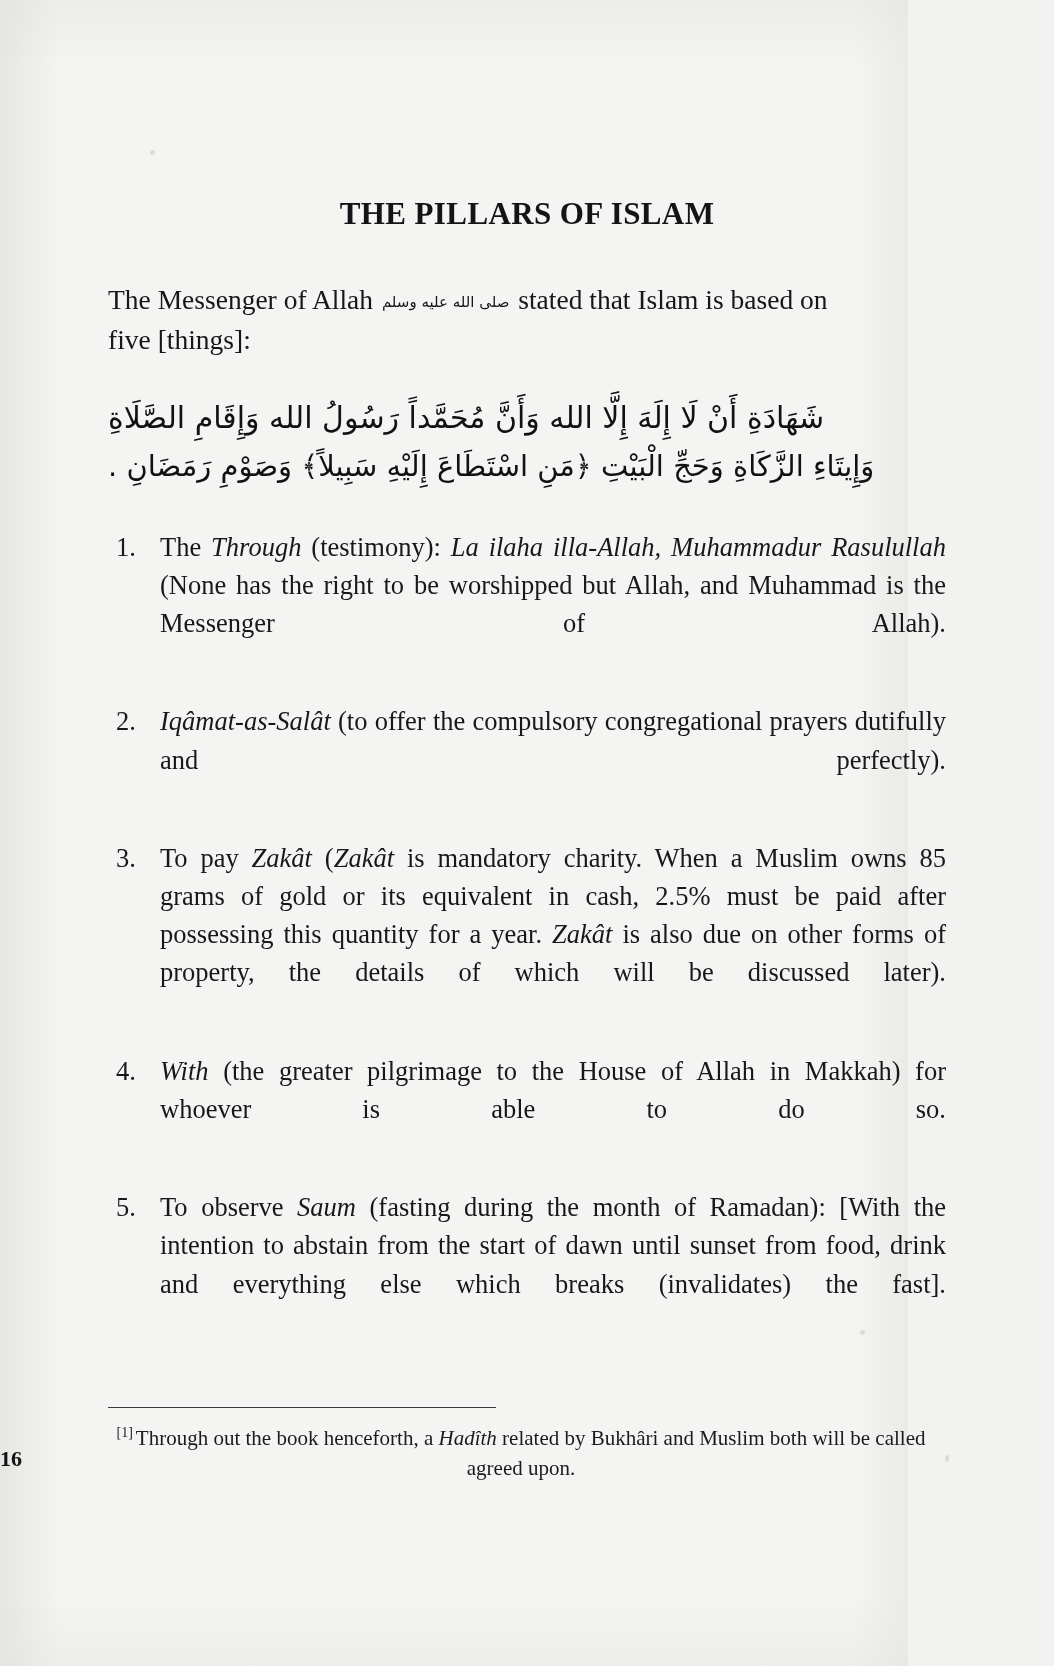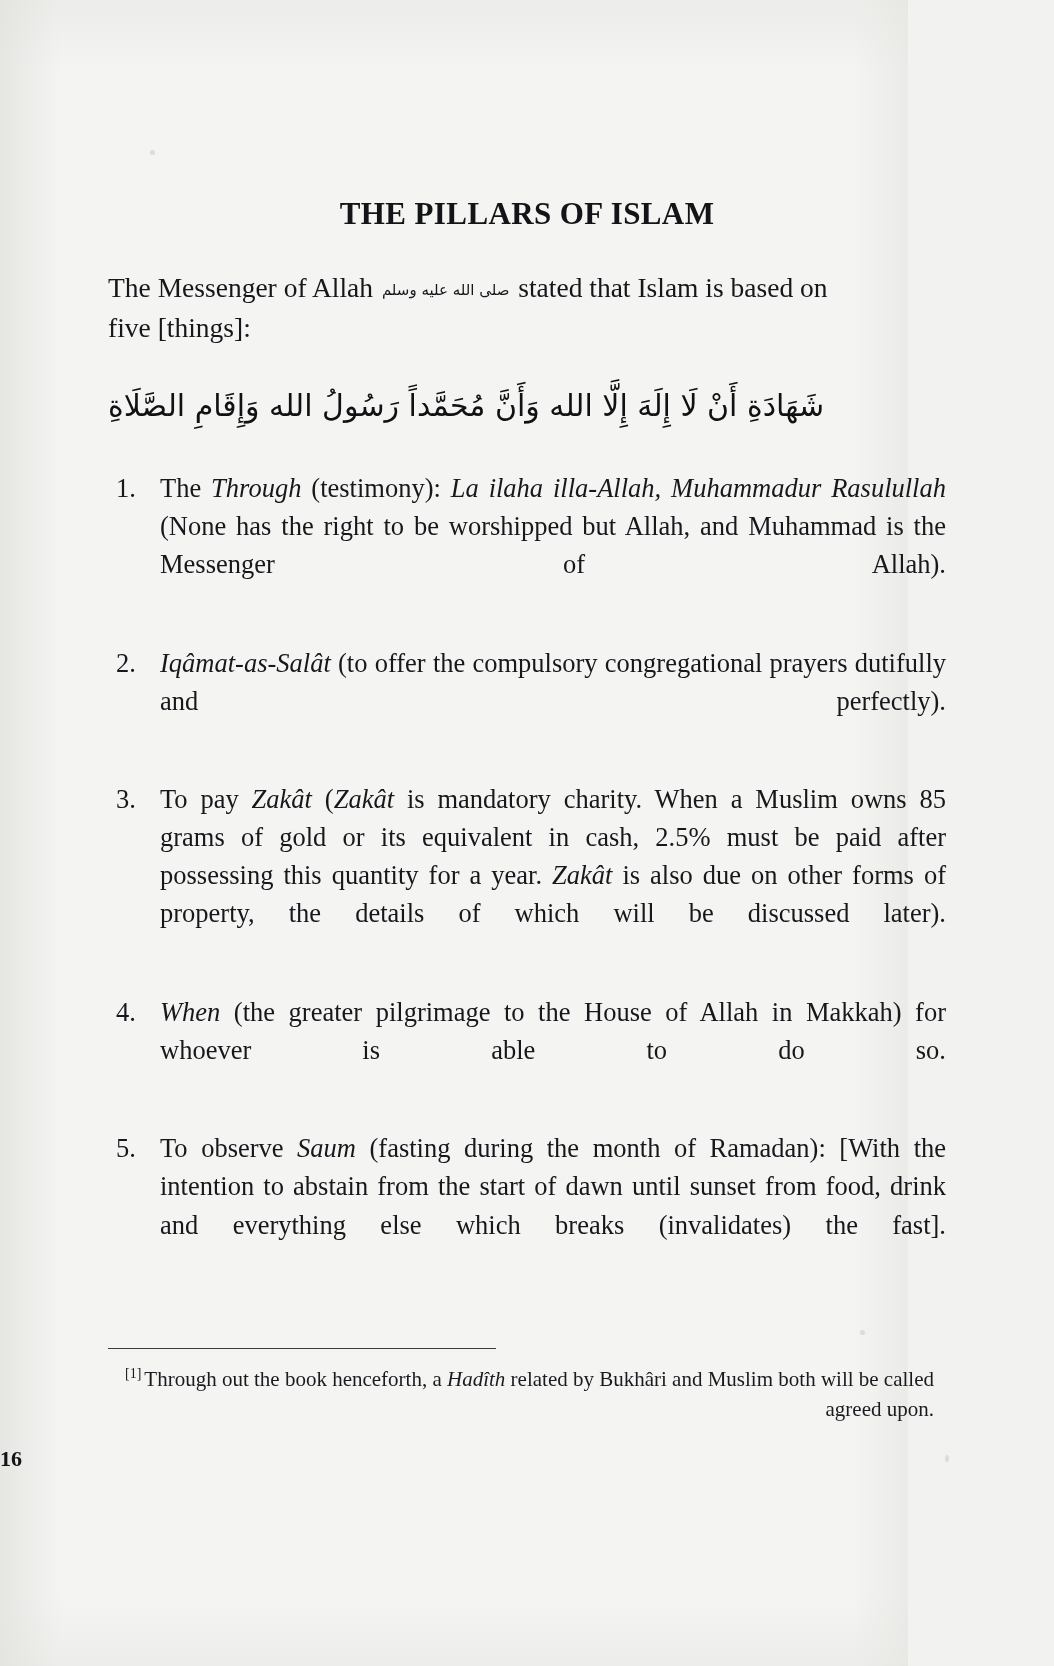--- a/index.html
+++ b/index.html
@@ -44,21 +44,21 @@
   .page-title {
     text-align: center;
     font-weight: bold;
     font-size: 31px;
     letter-spacing: 0.4px;
     margin-top: 196px;
     color: #131417;
   }
 
   .intro {
-    margin-top: 36px;
+    margin-top: 48px;
     font-size: 27.5px;
     line-height: 1.46;
     text-align: justify;
     text-justify: inter-word;
     color: #16171b;
   }
   .intro .lastline {
     display: block;
   }
   .honorific {
@@ -142,21 +142,21 @@
     margin-top: 66px;
     width: 388px;
     height: 0;
     border-top: 1.6px solid #3a3b3e;
   }
 
   .footnote {
     margin-top: 16px;
     font-size: 21px;
     line-height: 1.42;
-    text-align: right;
+    text-align: center;
     color: #1a1b1f;
     width: 826px;
   }
   .footnote sup {
     font-size: 14px;
     vertical-align: super;
     line-height: 0;
     margin-right: 3px;
   }
 
@@ -195,34 +195,35 @@
 
     <div class="intro">
       <span>The  Messenger  of Allah</span>
       <span class="honorific">صلى الله عليه وسلم</span>
       <span>stated that Islam is based on</span>
       <span class="lastline">five [things]:</span>
     </div>
 
     <div class="arabic-block">
       <div class="arabic-line l1">شَهَادَةِ أَنْ لَا إِلَهَ إِلَّا الله وَأَنَّ مُحَمَّداً رَسُولُ الله وَإِقَامِ الصَّلَاةِ</div>
+      <div class="arabic-line l2">وَإِيتَاءِ الزَّكَاةِ وَحَجِّ الْبَيْتِ ﴿مَنِ اسْتَطَاعَ إِلَيْهِ سَبِيلاً﴾ وَصَوْمِ رَمَضَانِ .</div>
     </div>
 
     <ol class="pillars">
       <li>
           <span class="body-text"><span>The </span><em>Through</em><span> (testimony): </span><em>La ilaha illa-Allah, Muhammadur Rasulullah</em><span>  (None has the right to be worshipped but Allah, and Muhammad is the Messenger of Allah).</span></span>
         </li>
       <li>
           <span class="body-text"><em>Iqâmat-as-Salât</em><span> (to  offer  the compulsory congregational prayers dutifully and perfectly).</span></span>
         </li>
       <li>
           <span class="body-text"><span>To  pay </span><em>Zakât</em><span> (</span><em>Zakât</em><span>  is mandatory charity. When a Muslim owns  85  grams  of  gold or its equivalent in cash, 2.5% must be  paid after possessing this quantity for a year. </span><em>Zakât</em><span> is also due  on  other  forms  of property, the details of which will be discussed later).</span></span>
         </li>
       <li>
-          <span class="body-text"><em>When</em><span>  (the  greater  pilgrimage  to  the House of Allah in Makkah) for whoever is able to do so.</span></span>
+          <span class="body-text"><em>With</em><span>  (the  greater  pilgrimage  to  the House of Allah in Makkah) for whoever is able to do so.</span></span>
         </li>
       <li>
           <span class="body-text"><span>To  observe </span><em>Saum</em><span> (fasting  during  the  month of Ramadan): [With  the  intention  to  abstain  from  the  start of dawn until sunset  from  food,  drink  and  everything  else  which breaks (invalidates) the fast].</span></span>
         </li>
     </ol>
 
 
     <div class="footnote-rule"></div>
 
     <div class="footnote">

